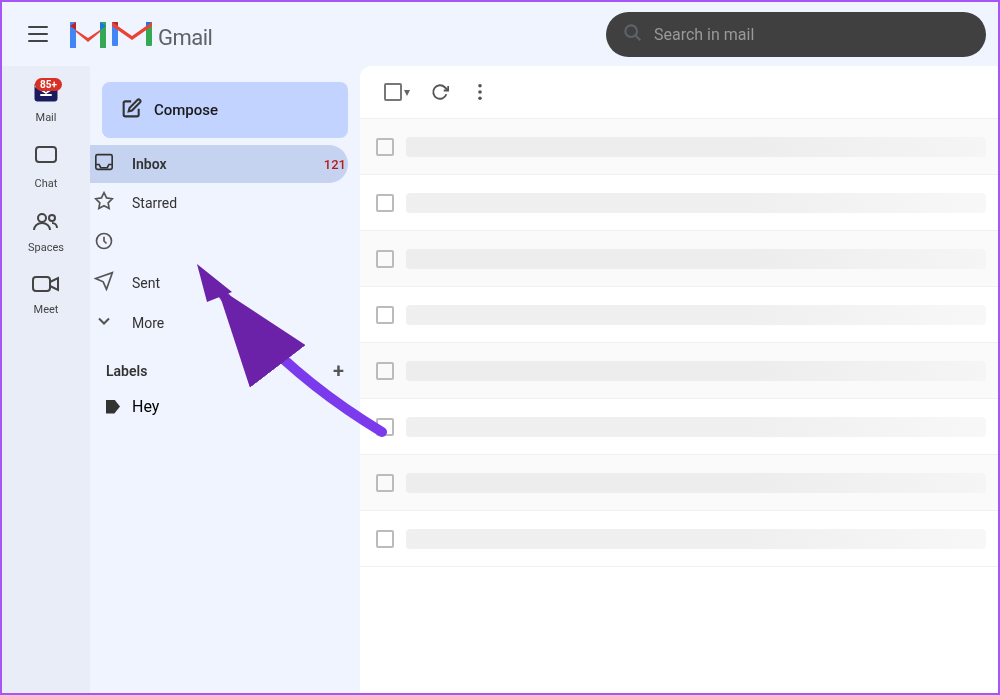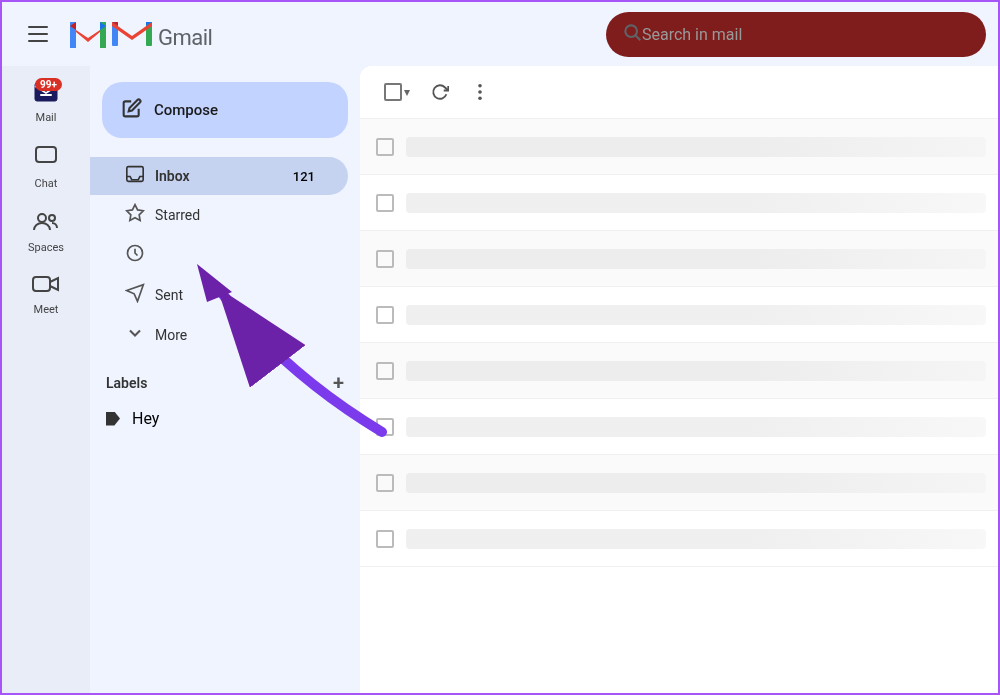--- a/index.html
+++ b/index.html
@@ -69,23 +69,24 @@
       font-size: 22px;
       font-weight: 400;
       color: #5f6368;
       letter-spacing: -0.5px;
     }
 
     .search-bar {
       flex: 1;
       display: flex;
       align-items: center;
-      background: #7f1d1d;
+      background: #404040;
       border-radius: 24px;
       padding: 10px 16px;
+      gap: 12px;
       max-width: 720px;
     }
 
     .search-icon-wrap {
       color: #5f6368;
       font-size: 20px;
     }
 
     .search-input-text {
       font-size: 16px;
@@ -154,47 +155,47 @@
       background: #f0f4ff;
       padding: 8px 0;
       overflow-y: auto;
     }
 
     .compose-btn {
       display: flex;
       align-items: center;
       gap: 12px;
       background: #c2d3ff;
-      border-radius: 20px;
+      border-radius: 8px;
       padding: 16px 20px;
-      margin: 8px 12px 19px 12px;
+      margin: 8px 12px 7px 12px;
       cursor: pointer;
       font-size: 15px;
       font-weight: 500;
       color: #1a1a1a;
     }
 
     .compose-icon {
       font-size: 18px;
     }
 
     .nav-list {
       list-style: none;
     }
 
     .nav-list-item {
       display: flex;
       align-items: center;
-      padding: 8px 33px;
+      padding: 8px 2px;
       border-radius: 0 24px 24px 0;
       margin-right: 12px;
       cursor: pointer;
       font-size: 14px;
       color: #333;
-      gap: 8px;
+      gap: 16px;
     }
     .nav-list-item.active {
       background: #c5d3f0;
       font-weight: 600;
     }
 
     .nav-list-item-icon {
       font-size: 18px;
       color: #444;
       width: 24px;
@@ -202,21 +203,21 @@
     }
 
     .nav-list-item-label {
       flex: 1;
       font-size: 14px;
     }
 
     .nav-list-item-count {
       font-size: 13px;
       font-weight: 500;
-      color: #000000;
+      color: #b91c1c;
     }
 
     .labels-section {
       padding: 16px 16px 8px 16px;
     }
 
     .labels-header {
       display: flex;
       justify-content: space-between;
       align-items: center;
@@ -402,21 +403,21 @@
       <div class="nav-rail">
 
         <div class="nav-item">
           <div class="nav-item-icon">
             <svg width="24" height="20" viewBox="0 0 24 20" fill="none">
               <rect x="1" y="1" width="22" height="18" rx="2" fill="#1a1a5e" stroke="#1a1a5e"></rect>
               <path d="M1 4L12 11L23 4" stroke="white" stroke-width="1.5" fill="none"></path>
 
               <rect x="6" y="12" width="12" height="2" fill="white" rx="1"></rect>
             </svg>
-            <span class="badge">99+</span>
+            <span class="badge">85+</span>
           </div>
           <span class="nav-item-label">Mail</span>
         </div>
 
         <div class="nav-item">
           <div class="nav-item-icon">
             <svg width="24" height="24" viewBox="0 0 24 24" fill="none">
               <rect x="2" y="3" width="20" height="15" rx="3" stroke="#444" stroke-width="2" fill="none"></rect>
             </svg>
           </div>

